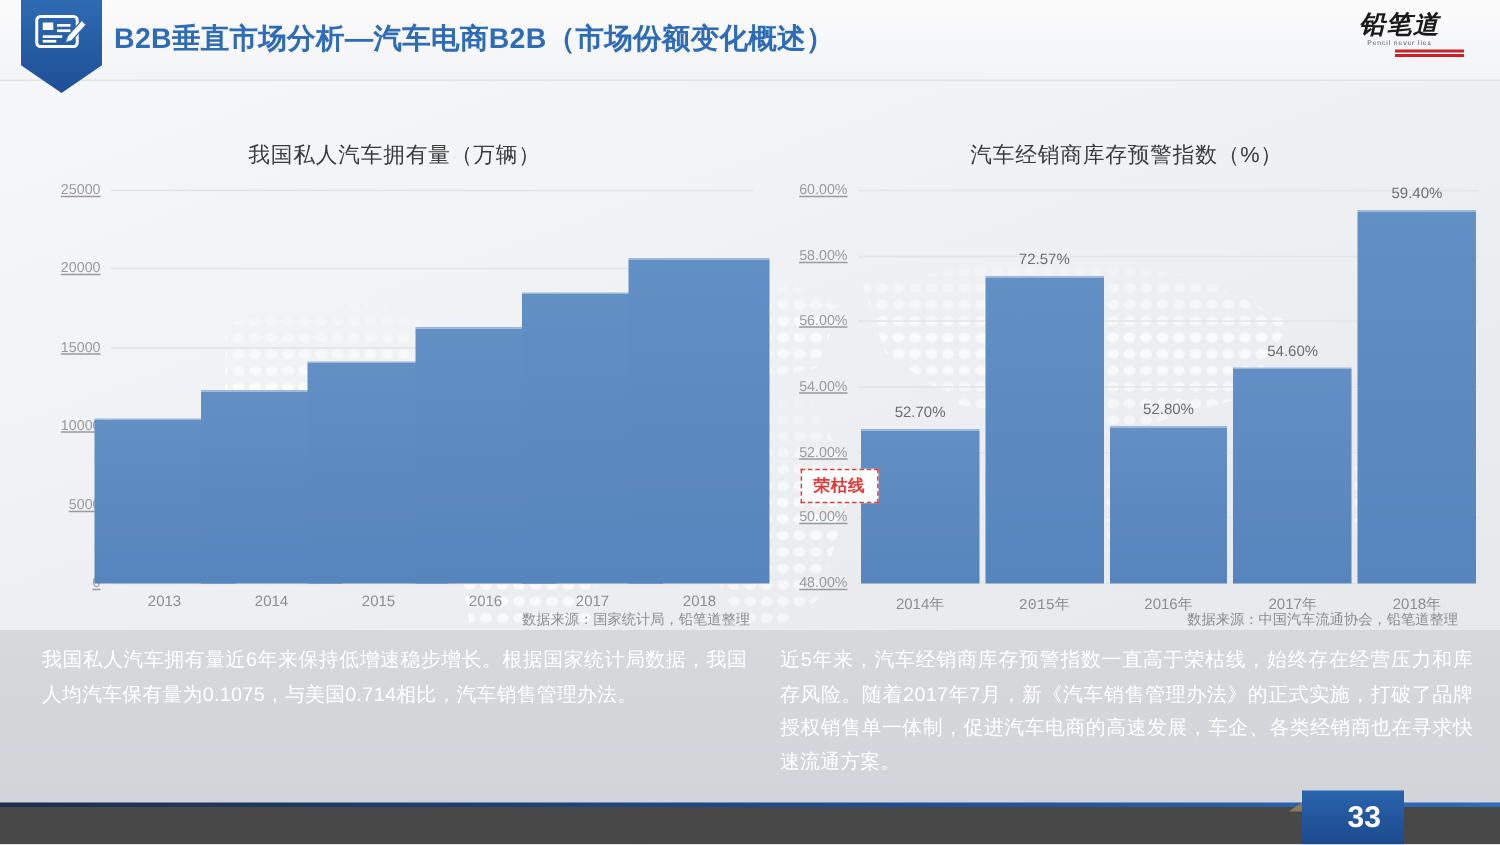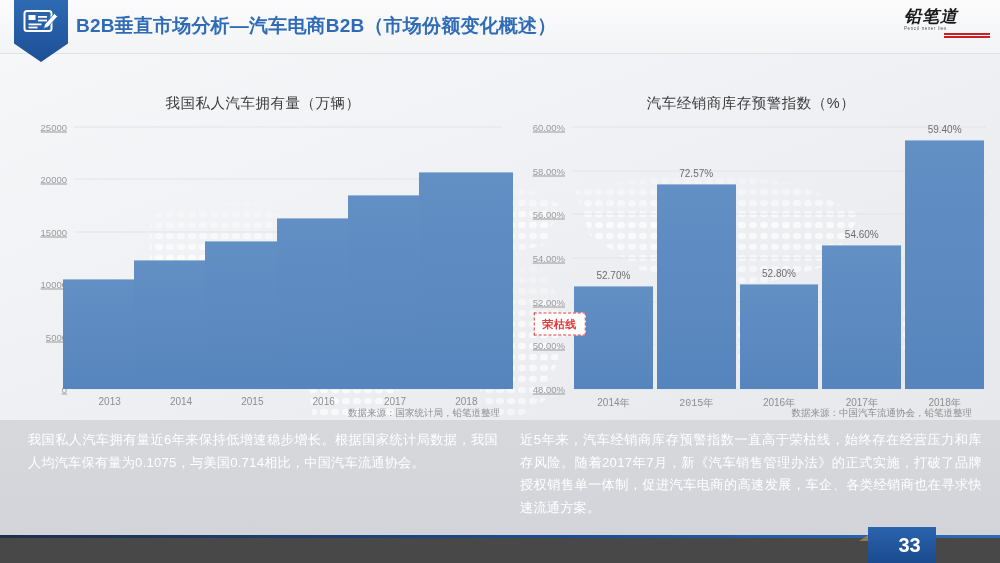--- a/index.html
+++ b/index.html
@@ -35,22 +35,22 @@
   }
   .pennant .doc-icon {
     position: absolute; left: 9px; top: 12px; width: 36px; height: 27px;
   }
   .hdr-title {
     position: absolute; left: 76px; top: 13px;
     font-size: 19px; font-weight: bold; color: #2f6cb5;
     letter-spacing: .2px; white-space: nowrap;
   }
   .logo {
-    position: absolute; right: 10px; top: 8px;
-    width: 86px; height: 34px; text-align: left;
+    position: absolute; right: 24px; top: 8px;
+    width: 86px; height: 34px; text-align: center;
   }
   .logo .cn {
     font-size: 17px; font-weight: bold; color: #1a1a1a;
     font-style: italic; letter-spacing: 1px; line-height: 17px;
   }
   .logo .en {
     font-size: 4.5px; color: #555; letter-spacing: .6px; line-height: 7px;
   }
   .logo .bars { margin-top: 1px; }
   .logo .bars span {
@@ -260,21 +260,21 @@
           <div class="bar" style="left: 80.5%; width: 19%; height: 95%; background: linear-gradient(rgb(98, 143, 196) 0%, rgb(86, 133, 189) 100%);"></div>
           <div class="xlabel" style="left: 90%;">2018年</div>
           <div class="vlabel" style="left: 90%; top: 5%;">59.40%</div>
           <div class="redline-badge" style="left: -3%; top: 75%;">荣枯线</div>
         </div>
     </div>
     <div class="source">数据来源：中国汽车流通协会，铅笔道整理</div>
   </div>
 
   <div class="caption-band">
-    <div class="caption caption-left">我国私人汽车拥有量近6年来保持低增速稳步增长。根据国家统计局数据，我国人均汽车保有量为0.1075，与美国0.714相比，中国汽车流通协会。</div>
+    <div class="caption caption-left">我国私人汽车拥有量近6年来保持低增速稳步增长。根据国家统计局数据，我国人均汽车保有量为0.1075，与美国0.714相比，汽车销售管理办法。</div>
     <div class="caption caption-right">近5年来，汽车经销商库存预警指数一直高于荣枯线，始终存在经营压力和库存风险。随着2017年7月，新《汽车销售管理办法》的正式实施，打破了品牌授权销售单一体制，促进汽车电商的高速发展，车企、各类经销商也在寻求快速流通方案。</div>
   </div>
 
   <div class="footer-rule"></div>
   <div class="footer"></div>
   <div class="page-notch"></div>
   <div class="page-box">33</div>
 
 </div>
 

